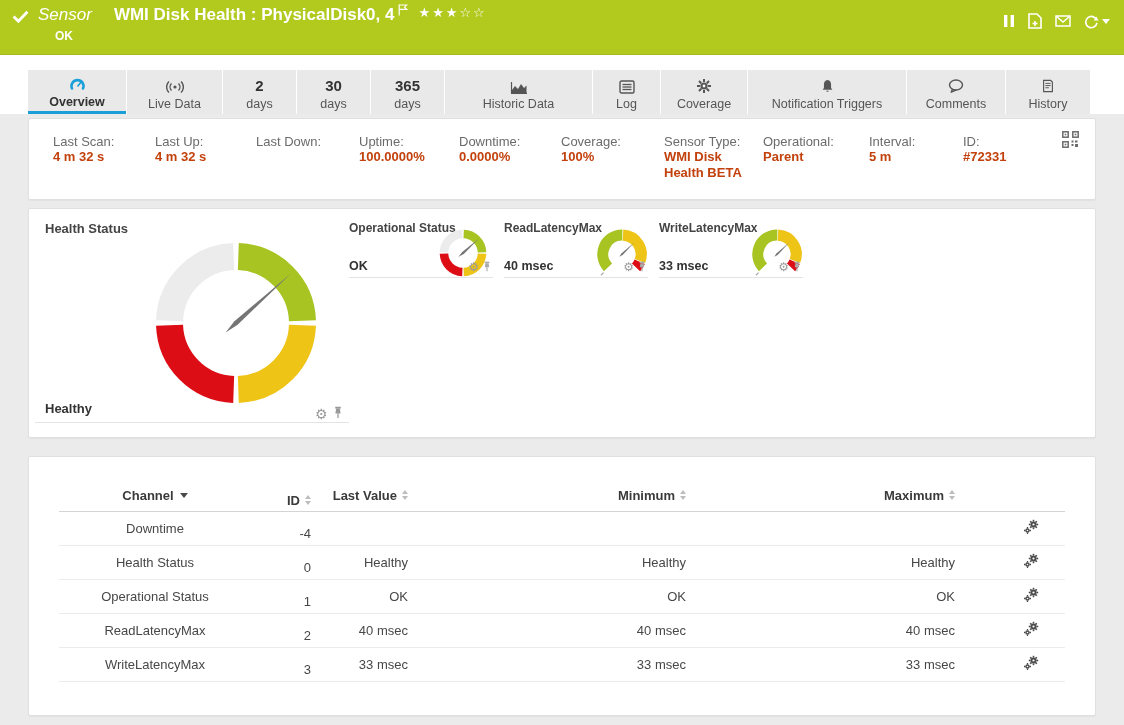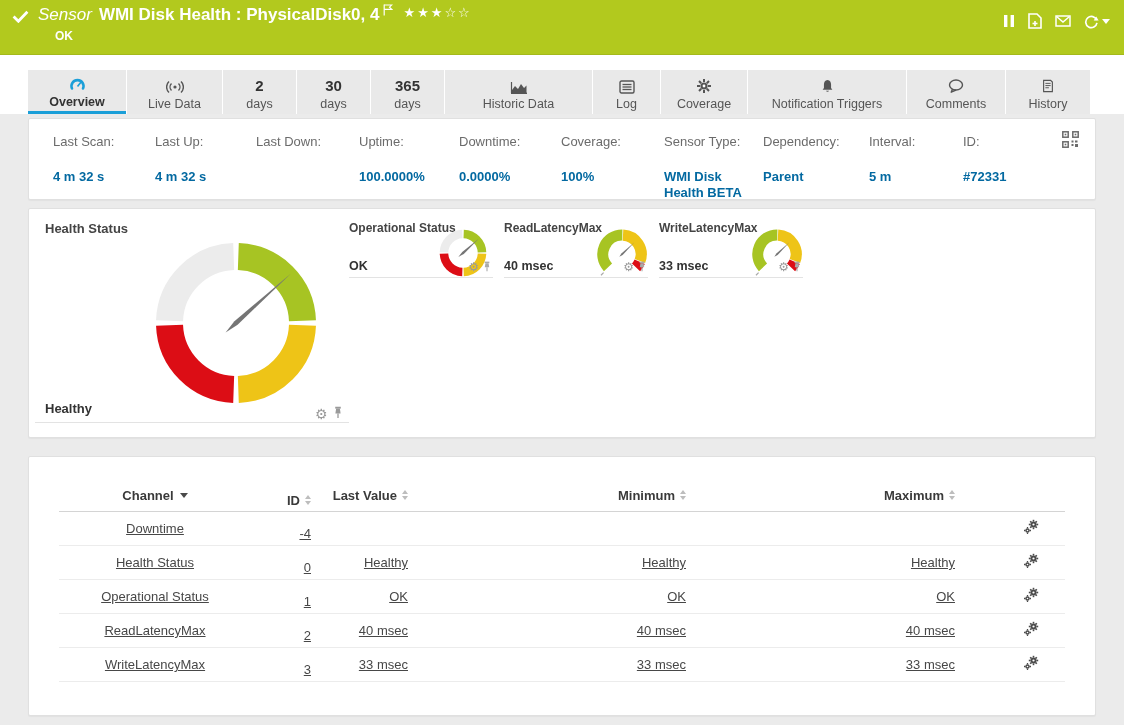--- a/index.html
+++ b/index.html
@@ -9,21 +9,21 @@
   }
   html,body{margin:0;padding:0;background:#fff;}
   .wrap{position:relative;width:1124px;height:725px;background:#fff;overflow:hidden;
         font-family:"Liberation Sans",sans-serif;-webkit-font-smoothing:antialiased;}
   
   .topbar{position:absolute;top:0;left:0;right:0;height:55px;background:var(--header-green);
           border-bottom:1px solid rgba(0,0,0,.08);box-sizing:border-box;}
   .tb-check{position:absolute;left:12px;top:10px;width:17px;height:13px;}
   .tb-titles{position:absolute;left:38px;top:5px;color:#fff;}
   .tb-line1{display:flex;align-items:center;}
-  .kind{font-style:italic;font-size:17px;margin-right:7px;}
+  .kind{font-style:italic;font-size:17px;margin-right:22px;}
   .title{font-weight:bold;font-size:17px;}
   .flagbox{margin:-8px 0 0 4px;}
   .stars{font-size:13px;letter-spacing:2px;margin:-5px 0 0 10px;}
   .tb-status{margin-left:17px;margin-top:4px;font-weight:bold;font-size:12px;}
   .tb-actions{position:absolute;right:14px;top:13px;display:flex;gap:13px;align-items:center;}
   .tb-actions .act{display:flex;align-items:center;gap:3px;cursor:pointer;}
   
   .tabsrow{position:absolute;top:70px;left:28px;display:flex;gap:1px;}
   .tab{height:44px;background:#e9e9e9;display:flex;flex-direction:column;align-items:center;
        justify-content:center;box-sizing:border-box;padding-top:2px;cursor:pointer;}
@@ -32,21 +32,21 @@
   .tab-num{font-size:15px;font-weight:bold;color:#333;height:18px;display:flex;align-items:flex-end;}
   .tab-label{font-size:12.5px;color:#555;margin-top:3px;white-space:nowrap;}
   .tab.active .tab-label{color:#333;font-weight:bold;}
   
   .contentbg{position:absolute;top:114px;left:0;right:0;bottom:0;background:#ebebeb;}
   .panel{position:absolute;left:28px;width:1068px;background:#fff;border:1px solid #e0e0e0;
          border-radius:2px;box-sizing:border-box;box-shadow:0 1px 1px rgba(0,0,0,.04);}
   #info-panel{top:118px;height:82px;display:flex;padding:15px 0 0 24px;}
   .inf{flex:none;}
   .inf .lab{font-size:13px;color:#6b6b6b;}
-  .inf .val{font-size:13px;font-weight:bold;color:#0369a1;margin-top:20px;max-width:82px;line-height:1.25;}
+  .inf .val{font-size:13px;font-weight:bold;color:#c2410c;margin-top:0;max-width:82px;line-height:1.25;}
   .qr{position:absolute;right:16px;top:12px;cursor:pointer;}
   
   #gauges-panel{top:208px;height:230px;}
   .g-main-title{position:absolute;left:16px;top:12px;font-size:13px;font-weight:bold;color:#444;}
   .g-main-svg{position:absolute;left:123px;top:30px;width:168px;height:168px;}
   .g-main-value{position:absolute;left:16px;top:192px;font-size:13px;font-weight:bold;color:#333;}
   .g-main-tools{position:absolute;left:286px;top:196px;display:flex;gap:5px;align-items:center;}
   .g-main-sep{position:absolute;left:6px;top:213px;width:314px;height:1px;background:#e3e3e3;}
   .g-block{position:absolute;top:8px;width:144px;height:61px;}
   .gb-title{position:absolute;left:0;top:4px;font-size:12px;font-weight:bold;color:#444;white-space:nowrap;}
@@ -58,21 +58,21 @@
   .g-gear{font-size:14px;color:#9a9a9a;line-height:1;cursor:pointer;}
   .g-gear.sm{font-size:12px;}
   .seg-green{stroke:var(--gauge-green);} .seg-yellow{stroke:var(--gauge-yellow);}
   .seg-red{stroke:var(--gauge-red);} .seg-gray{stroke:var(--gauge-gray);}
   .needle{fill:var(--needle);}
   
   #table-panel{top:456px;height:260px;padding:22px 30px 0;}
   .t-head{display:flex;height:32px;align-items:center;border-bottom:1px solid #d4d4d4;
           font-weight:bold;font-size:13px;color:#3a3a3a;}
   .t-row{display:flex;height:33px;align-items:center;border-bottom:1px solid #ececec;
-         font-size:13px;color:#474747;text-decoration:underline;}
+         font-size:13px;color:#474747;}
   .c-ch{width:192px;display:flex;align-items:center;justify-content:center;}
   .c-id{width:60px;display:flex;justify-content:flex-end;align-items:center;margin-top:10px;}
   .c-lv{width:97px;display:flex;justify-content:flex-end;align-items:center;}
   .c-min{width:278px;display:flex;justify-content:flex-end;align-items:center;}
   .c-max{width:269px;display:flex;justify-content:flex-end;align-items:center;}
   .c-set{flex:1;display:flex;justify-content:flex-end;padding-right:26px;}
   .sort{display:inline-flex;flex-direction:column;margin-left:5px;}
   .sort i{display:block;width:0;height:0;border-left:3.5px solid transparent;border-right:3.5px solid transparent;}
   .sort .up{border-bottom:4px solid #bdbdbd;margin-bottom:2px;}
   .sort .down{border-top:4px solid #bdbdbd;}
@@ -265,21 +265,21 @@
     </div>
     <div class="inf" style="width:103px">
       <div class="lab">Coverage:</div>
         <div class="val">100%</div>
     </div>
     <div class="inf" style="width:99px">
       <div class="lab">Sensor Type:</div>
         <div class="val" style="width:78px">WMI Disk Health BETA</div>
     </div>
     <div class="inf" style="width:106px">
-      <div class="lab">Dependency:</div>
+      <div class="lab">Operational:</div>
         <div class="val">Parent</div>
     </div>
     <div class="inf" style="width:94px">
       <div class="lab">Interval:</div>
         <div class="val">5 m</div>
     </div>
     <div class="inf" style="width:100px">
       <div class="lab">ID:</div>
         <div class="val">#72331</div>
     </div>

